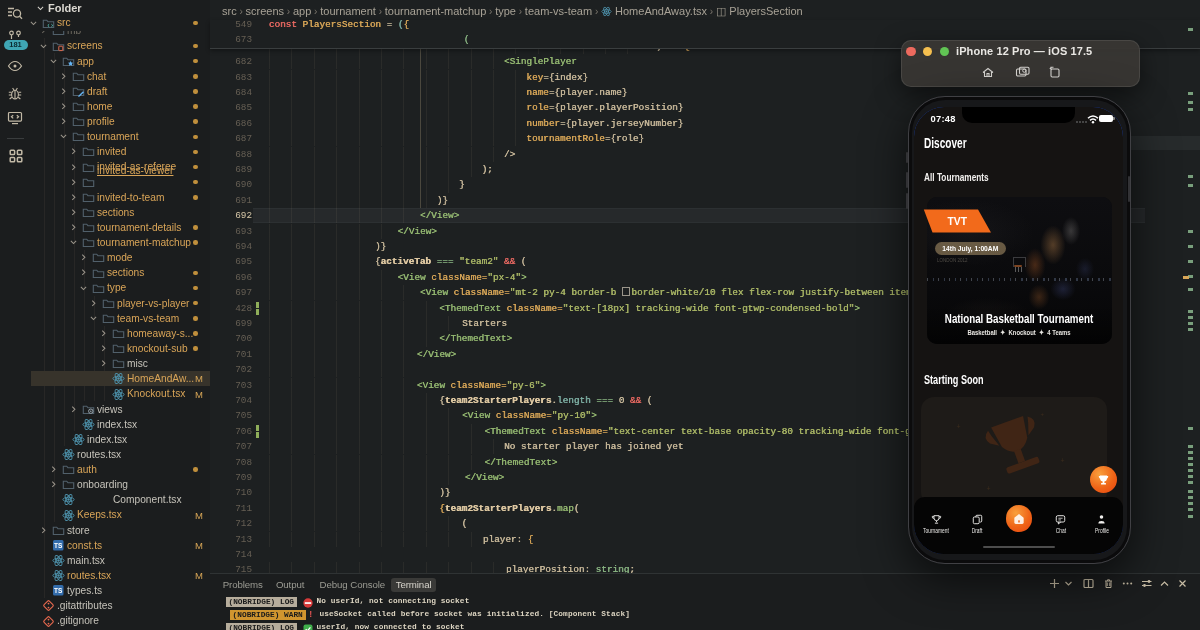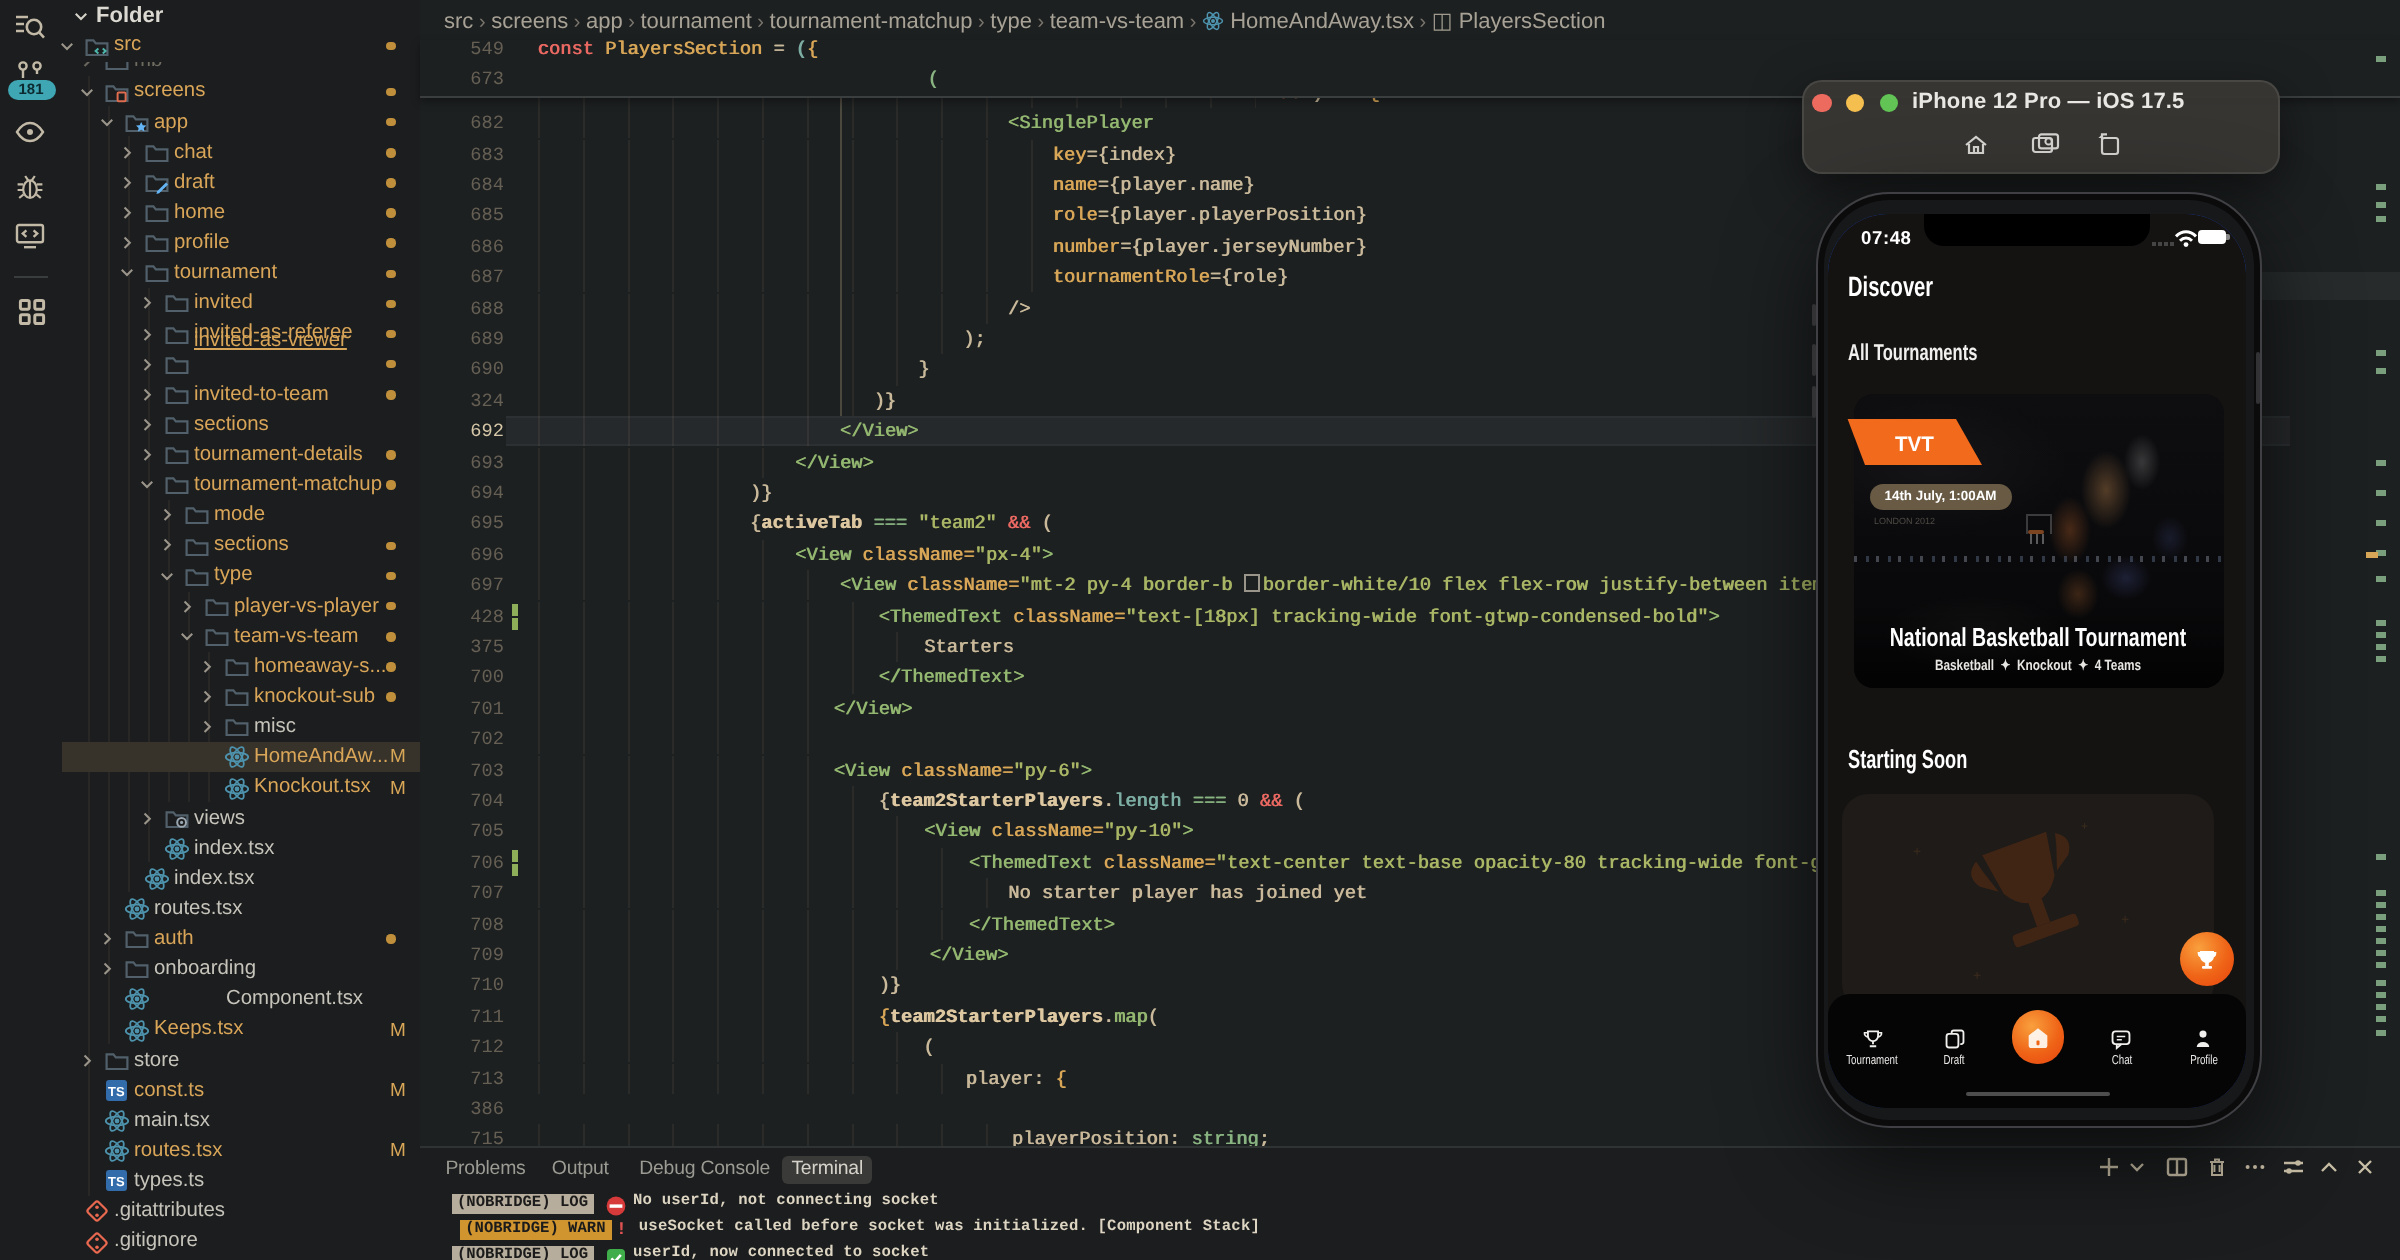--- a/index.html
+++ b/index.html
@@ -441,37 +441,37 @@
 <div class="ln" style="top:115.7px;color:#665f54;">686</div>
     <div class="cl" style="top:115.7px;background-size:257px 100%;"><span style="margin-left:257.5px"><span class="a">number</span><span class="w">={player.jerseyNumber}</span></span></div>
 <div class="ln" style="top:131.1px;color:#665f54;">687</div>
     <div class="cl" style="top:131.1px;background-size:257px 100%;"><span style="margin-left:257.5px"><span class="a">tournamentRole</span><span class="w">={role}</span></span></div>
 <div class="ln" style="top:146.5px;color:#665f54;">688</div>
     <div class="cl" style="top:146.5px;background-size:235px 100%;"><span style="margin-left:235.1px"><span class="w">/&gt;</span></span></div>
 <div class="ln" style="top:161.9px;color:#665f54;">689</div>
     <div class="cl" style="top:161.9px;background-size:213px 100%;"><span style="margin-left:212.7px"><span class="w">);</span></span></div>
 <div class="ln" style="top:177.3px;color:#665f54;">690</div>
     <div class="cl" style="top:177.3px;background-size:190px 100%;"><span style="margin-left:190.3px"><span class="w">}</span></span></div>
-<div class="ln" style="top:192.7px;color:#665f54;">324</div>
+<div class="ln" style="top:192.7px;color:#665f54;">691</div>
     <div class="cl" style="top:192.7px;background-size:168px 100%;"><span style="margin-left:167.9px"><span class="w">)}</span></span></div>
 <div class="ln" style="top:208.1px;color:#d6c7a8;">692</div>
     <div class="cl" style="top:208.1px;background-size:151px 100%;"><span style="margin-left:151.1px"><span class="t">&lt;/View&gt;</span></span></div>
 <div class="ln" style="top:223.5px;color:#665f54;">693</div>
     <div class="cl" style="top:223.5px;background-size:129px 100%;"><span style="margin-left:128.7px"><span class="t">&lt;/View&gt;</span></span></div>
 <div class="ln" style="top:238.9px;color:#665f54;">694</div>
     <div class="cl" style="top:238.9px;background-size:106px 100%;"><span style="margin-left:106.1px"><span class="w">)}</span></span></div>
 <div class="ln" style="top:254.3px;color:#665f54;">695</div>
     <div class="cl" style="top:254.3px;background-size:106px 100%;"><span style="margin-left:106.1px"><span class="w">{</span><span class="i" style="font-weight:bold;">activeTab</span> <span class="q">===</span> <span class="s">"team2"</span> <span class="k">&amp;&amp;</span> <span class="w">(</span></span></div>
 <div class="ln" style="top:269.7px;color:#665f54;">696</div>
     <div class="cl" style="top:269.7px;background-size:129px 100%;"><span style="margin-left:128.7px"><span class="t">&lt;View</span> <span class="a">className</span><span class="a">=</span><span class="s">"px-4"</span><span class="t">&gt;</span></span></div>
 <div class="ln" style="top:285.1px;color:#665f54;">697</div>
     <div class="cl" style="top:285.1px;background-size:151px 100%;"><span style="margin-left:151.1px"><span class="t">&lt;View</span> <span class="a">className</span><span class="a">=</span><span class="s">"mt-2 py-4 border-b <span style="display:inline-block;width:6.5px;height:6.5px;border:1.2px solid #9a958a;vertical-align:-0.5px;margin-right:1px;background:#1d2021;"></span>border-white/10 flex flex-row justify-between items-center"</span><span class="t">&gt;</span></span></div>
 <div class="ln" style="top:300.5px;color:#665f54;">428</div>
     <div class="cl" style="top:300.5px;background-size:170px 100%;"><span style="margin-left:170.4px"><span class="t">&lt;ThemedText</span> <span class="a">className</span><span class="a">=</span><span class="s">"text-[18px] tracking-wide font-gtwp-condensed-bold"</span><span class="t">&gt;</span></span></div>
-<div class="ln" style="top:315.9px;color:#665f54;">375</div>
+<div class="ln" style="top:315.9px;color:#665f54;">699</div>
     <div class="cl" style="top:315.9px;background-size:193px 100%;"><span style="margin-left:193.2px"><span class="w">Starters</span></span></div>
 <div class="ln" style="top:331.3px;color:#665f54;">700</div>
     <div class="cl" style="top:331.3px;background-size:170px 100%;"><span style="margin-left:170.4px"><span class="t">&lt;/ThemedText&gt;</span></span></div>
 <div class="ln" style="top:346.7px;color:#665f54;">701</div>
     <div class="cl" style="top:346.7px;background-size:148px 100%;"><span style="margin-left:148.0px"><span class="t">&lt;/View&gt;</span></span></div>
 <div class="ln" style="top:362.1px;color:#665f54;">702</div>
     <div class="cl" style="top:362.1px;background-size:148px 100%;"><span style="margin-left:148.0px"></span></div>
 <div class="ln" style="top:377.5px;color:#665f54;">703</div>
     <div class="cl" style="top:377.5px;background-size:148px 100%;"><span style="margin-left:148.0px"><span class="t">&lt;View</span> <span class="a">className</span><span class="a">=</span><span class="s">"py-6"</span><span class="t">&gt;</span></span></div>
 <div class="ln" style="top:392.9px;color:#665f54;">704</div>
@@ -487,21 +487,21 @@
 <div class="ln" style="top:469.9px;color:#665f54;">709</div>
     <div class="cl" style="top:469.9px;background-size:196px 100%;"><span style="margin-left:196.0px"><span class="t">&lt;/View&gt;</span></span></div>
 <div class="ln" style="top:485.3px;color:#665f54;">710</div>
     <div class="cl" style="top:485.3px;background-size:170px 100%;"><span style="margin-left:170.4px"><span class="w">)}</span></span></div>
 <div class="ln" style="top:500.7px;color:#665f54;">711</div>
     <div class="cl" style="top:500.7px;background-size:170px 100%;"><span style="margin-left:170.4px"><span class="y">{</span><span class="i" style="font-weight:bold;">team2StarterPlayers</span><span class="w">.</span><span class="t">map</span><span class="w">(</span></span></div>
 <div class="ln" style="top:516.1px;color:#665f54;">712</div>
     <div class="cl" style="top:516.1px;background-size:193px 100%;"><span style="margin-left:192.8px"><span class="w">(</span></span></div>
 <div class="ln" style="top:531.5px;color:#665f54;">713</div>
     <div class="cl" style="top:531.5px;background-size:214px 100%;"><span style="margin-left:214.0px"><span class="w">player: </span><span class="y">{</span></span></div>
-<div class="ln" style="top:546.9px;color:#665f54;">386</div>
+<div class="ln" style="top:546.9px;color:#665f54;">714</div>
 <div class="ln" style="top:562.3px;color:#665f54;">715</div>
     <div class="cl" style="top:562.3px;background-size:237px 100%;"><span style="margin-left:237.1px"><span class="w">playerPosition: </span><span class="q">string</span><span class="w">;</span></span></div>
 <div class="abs" style="left:256px;top:302.0px;width:2.5px;height:12.5px;background:#8fae5a;"></div>
 <div class="abs" style="left:256px;top:307.5px;width:2.5px;height:1.5px;background:#1d2021;"></div>
 <div class="abs" style="left:256px;top:425.2px;width:2.5px;height:12.5px;background:#8fae5a;"></div>
 <div class="abs" style="left:256px;top:430.7px;width:2.5px;height:1.5px;background:#1d2021;"></div>
 <div class="abs" style="left:210px;top:20px;width:990px;height:28px;background:#1d2021;border-bottom:1px solid #3a3e3f;box-shadow:0 2px 4px rgba(0,0,0,0.35);"></div>
 <div class="ln" style="top:17.0px;height:15px;line-height:15px;z-index:3;">549</div>
 <div class="cl" style="top:17.0px;height:15px;line-height:15px;background-image:none;z-index:3;"><span style="margin-left:0.0px"><span class="k">const</span> <span class="a">PlayersSection</span> <span class="w">= </span><span class="b">(</span><span class="y">{</span></span></div>
 <div class="ln" style="top:32.2px;height:15px;line-height:15px;z-index:3;">673</div>

